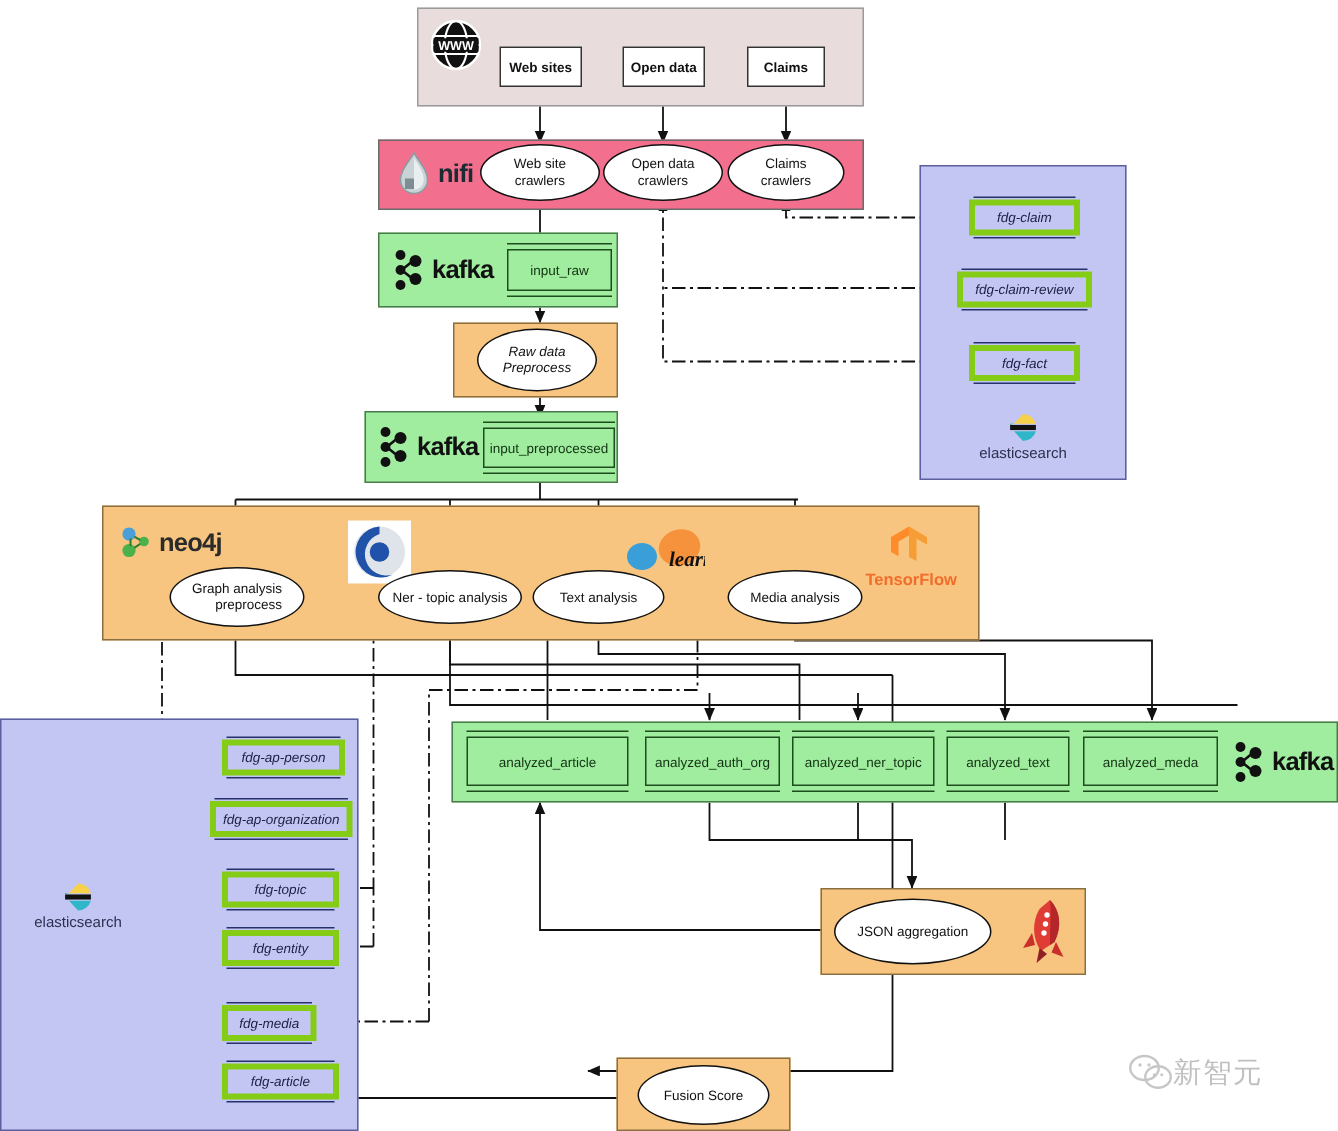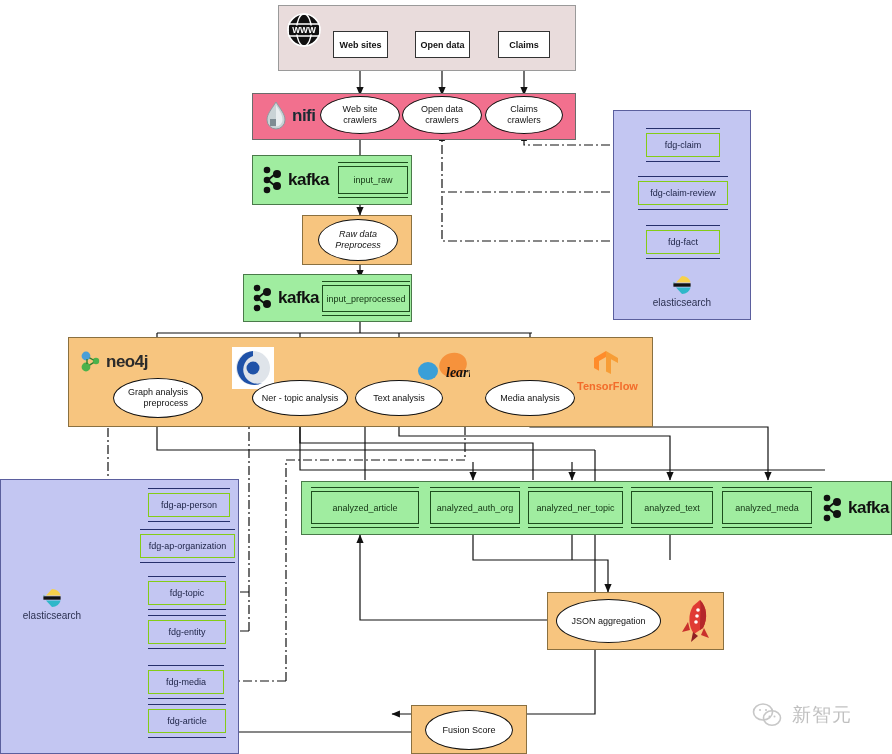--- a/index.html
+++ b/index.html
@@ -21,38 +21,38 @@
   
   .topic{position:absolute;box-sizing:border-box;background:transparent;
          border:1px solid #1d4d1d;display:flex;align-items:center;justify-content:center;
          font-size:9px;color:#123312;text-align:center;}
   .topic::before,.topic::after{content:"";position:absolute;left:-1px;right:-1px;height:0;
          border-top:1px solid #1d4d1d;}
   .topic::before{top:-5px;}
   .topic::after{bottom:-5px;}
 
   .esbox{position:absolute;box-sizing:border-box;background:transparent;
-         border:1px solid #84cc16;display:flex;align-items:center;justify-content:center;
-         font-size:9px;color:#1b2144;text-align:center;}
+         border:4px solid #84cc16;display:flex;align-items:center;justify-content:center;
+         font-size:9px;color:#1b2144;text-align:center;font-style:italic;}
   .esbox::before,.esbox::after{content:"";position:absolute;left:-1px;right:-1px;height:0;
          border-top:1px solid #26306b;}
   .esbox::before{top:-6px;}
   .esbox::after{bottom:-6px;}
 
   .ell{position:absolute;box-sizing:border-box;background:#ffffff;border:1.4px solid #111;
        border-radius:50%;display:flex;align-items:center;justify-content:center;
        font-size:9px;color:#111;text-align:center;line-height:1.2;padding:2px;}
 
   .logo{position:absolute;display:flex;align-items:center;gap:4px;}
   .logotext{font-size:17px;font-weight:bold;letter-spacing:-0.5px;}
 
   .eslogo{position:absolute;text-align:center;font-size:10px;color:#2b3050;width:90px;}
   .eslogo .mark{margin:0 auto 2px auto;}
 
-  .watermark{position:absolute;display:flex;align-items:center;gap:10px;opacity:.55;}
+  .watermark{position:absolute;display:flex;align-items:center;gap:0;opacity:.55;}
   .wm-text{font-size:19px;color:#8d8d8d;letter-spacing:1px;}
 
   .tf-text{font-size:11px;font-weight:bold;}
 </style>
 </head>
 <body>
 
 <div id="canvas">
 
   <svg id="wires" viewBox="0 0 892 754">
@@ -275,21 +275,21 @@
       <path d="M7,14 L12,10 M7,16 L12,20" stroke="#111" stroke-width="1.8"></path>
     </svg>
     <span class="logotext" style="color:#111;">kafka</span>
   </div>
 
   <div class="band es" style="left:0px;top:479px;width:239px;height:275px;"></div>
   <div class="esbox" style="left:148px;top:493px;width:82px;height:24px;">fdg-ap-person</div>
   <div class="esbox" style="left:140px;top:534px;width:95px;height:24px;">fdg-ap-organization</div>
   <div class="esbox" style="left:148px;top:581px;width:78px;height:24px;">fdg-topic</div>
   <div class="esbox" style="left:148px;top:620px;width:78px;height:24px;">fdg-entity</div>
-  <div class="esbox" style="left:148px;top:670px;width:76px;height:24px;">fdg-media</div>
+  <div class="esbox" style="left:148px;top:670px;width:63px;height:24px;">fdg-media</div>
   <div class="esbox" style="left:148px;top:709px;width:78px;height:24px;">fdg-article</div>
   <div class="eslogo" style="left:7px;top:588px;">
     <div class="mark" style="width:20px;height:20px;">
       <svg viewBox="0 0 20 20" width="20" height="20">
         <path d="M10,1 A9,9 0 0 1 18.6,7.5 L4,7.5 z" fill="#f7d14a"></path>
         <rect x="1.4" y="8.3" width="17.2" height="3.4" fill="#111"></rect>
         <path d="M4,12.5 L18.6,12.5 A9,9 0 0 1 10,19 z" fill="#2fb7c9"></path>
         <path d="M1.2,8.3 A9,9 0 0 1 4,7.5 L1.4,7.5 z" fill="#22b573"></path>
       </svg>
     </div>

